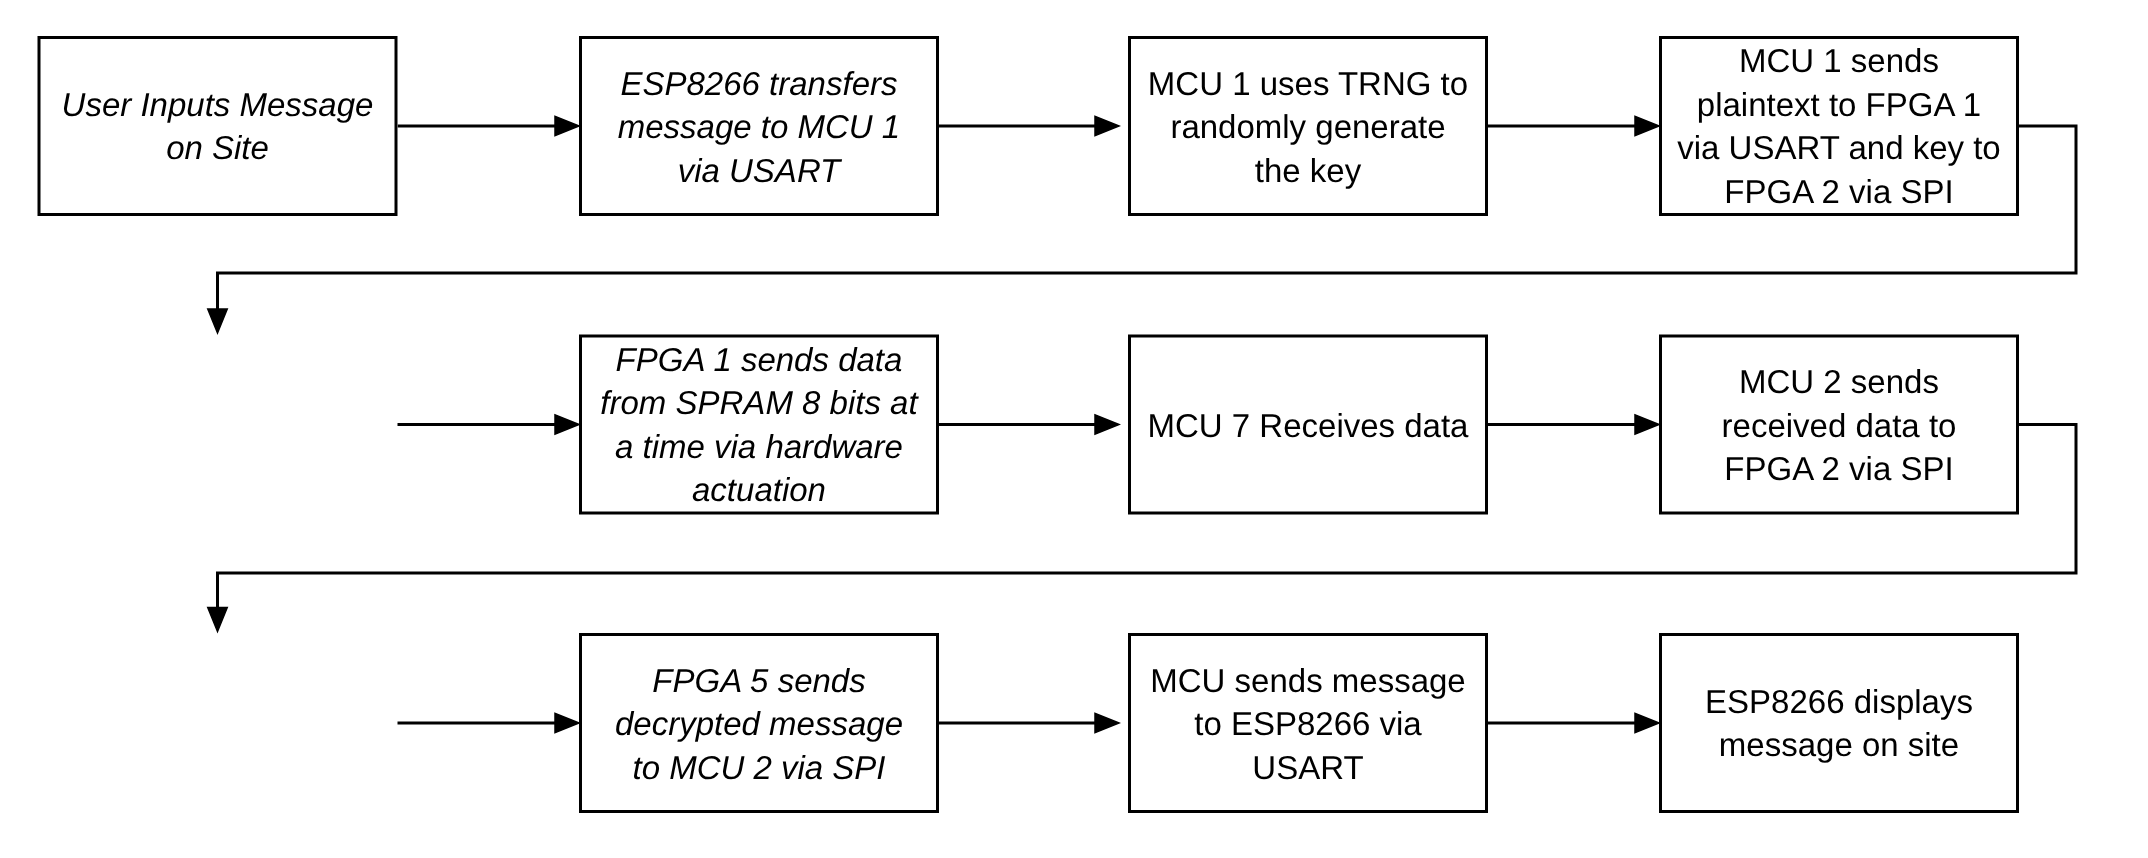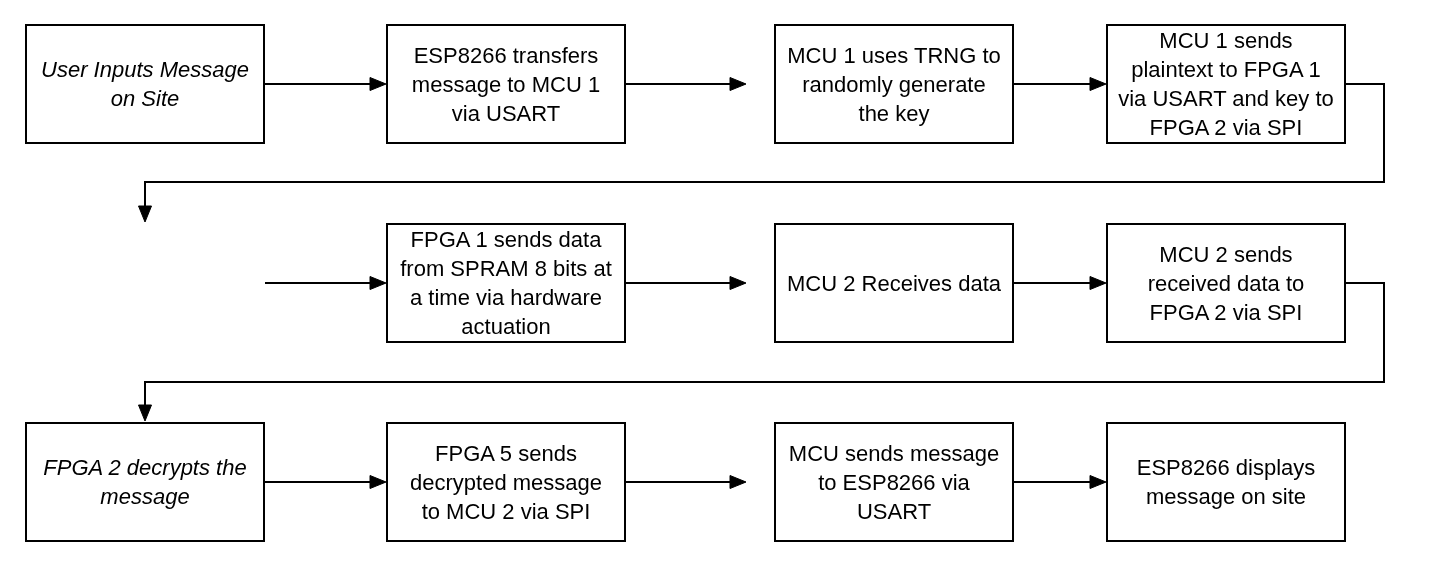--- a/index.html
+++ b/index.html
@@ -42,22 +42,22 @@
     white-space: pre-line;
     font-size: 22px;
     line-height: 29px;
     color: #000000;
     padding: 0 1px;
   }
   .r1 { top: 24px; }
   .r2 { top: 223px; }
   .r3 { top: 422px; }
   .c1 { left: 25px; font-style: italic; }
-  .c2 { left: 386px; }
-  .c3 { left: 774px; }
+  .c2 { left: 386px; font-style: italic; }
+  .c3 { left: 752px; }
   .c4 { left: 1106px; }
 </style>
 </head>
 <body>
 
 <div class="canvas">
 
   <svg class="connectors" width="1432" height="572" viewBox="0 0 1432 572" xmlns="http://www.w3.org/2000/svg">
 
     <g>
@@ -131,32 +131,28 @@
 FPGA 2 via SPI</span>
   </div>
 
   <div class="node r2 c2">
     <span class="node-label">FPGA 1 sends data
 from SPRAM 8 bits at
 a time via hardware
 actuation</span>
   </div>
   <div class="node r2 c3">
-    <span class="node-label">MCU 2 Receives data</span>
+    <span class="node-label">MCU 7 Receives data</span>
   </div>
   <div class="node r2 c4">
     <span class="node-label">MCU 2 sends
 received data to
 FPGA 2 via SPI</span>
   </div>
 
-  <div class="node r3 c1">
-    <span class="node-label">FPGA 2 decrypts the
-message</span>
-  </div>
   <div class="node r3 c2">
     <span class="node-label">FPGA 5 sends
 decrypted message
 to MCU 2 via SPI</span>
   </div>
   <div class="node r3 c3">
     <span class="node-label">MCU sends message
 to ESP8266 via
 USART</span>
   </div>

